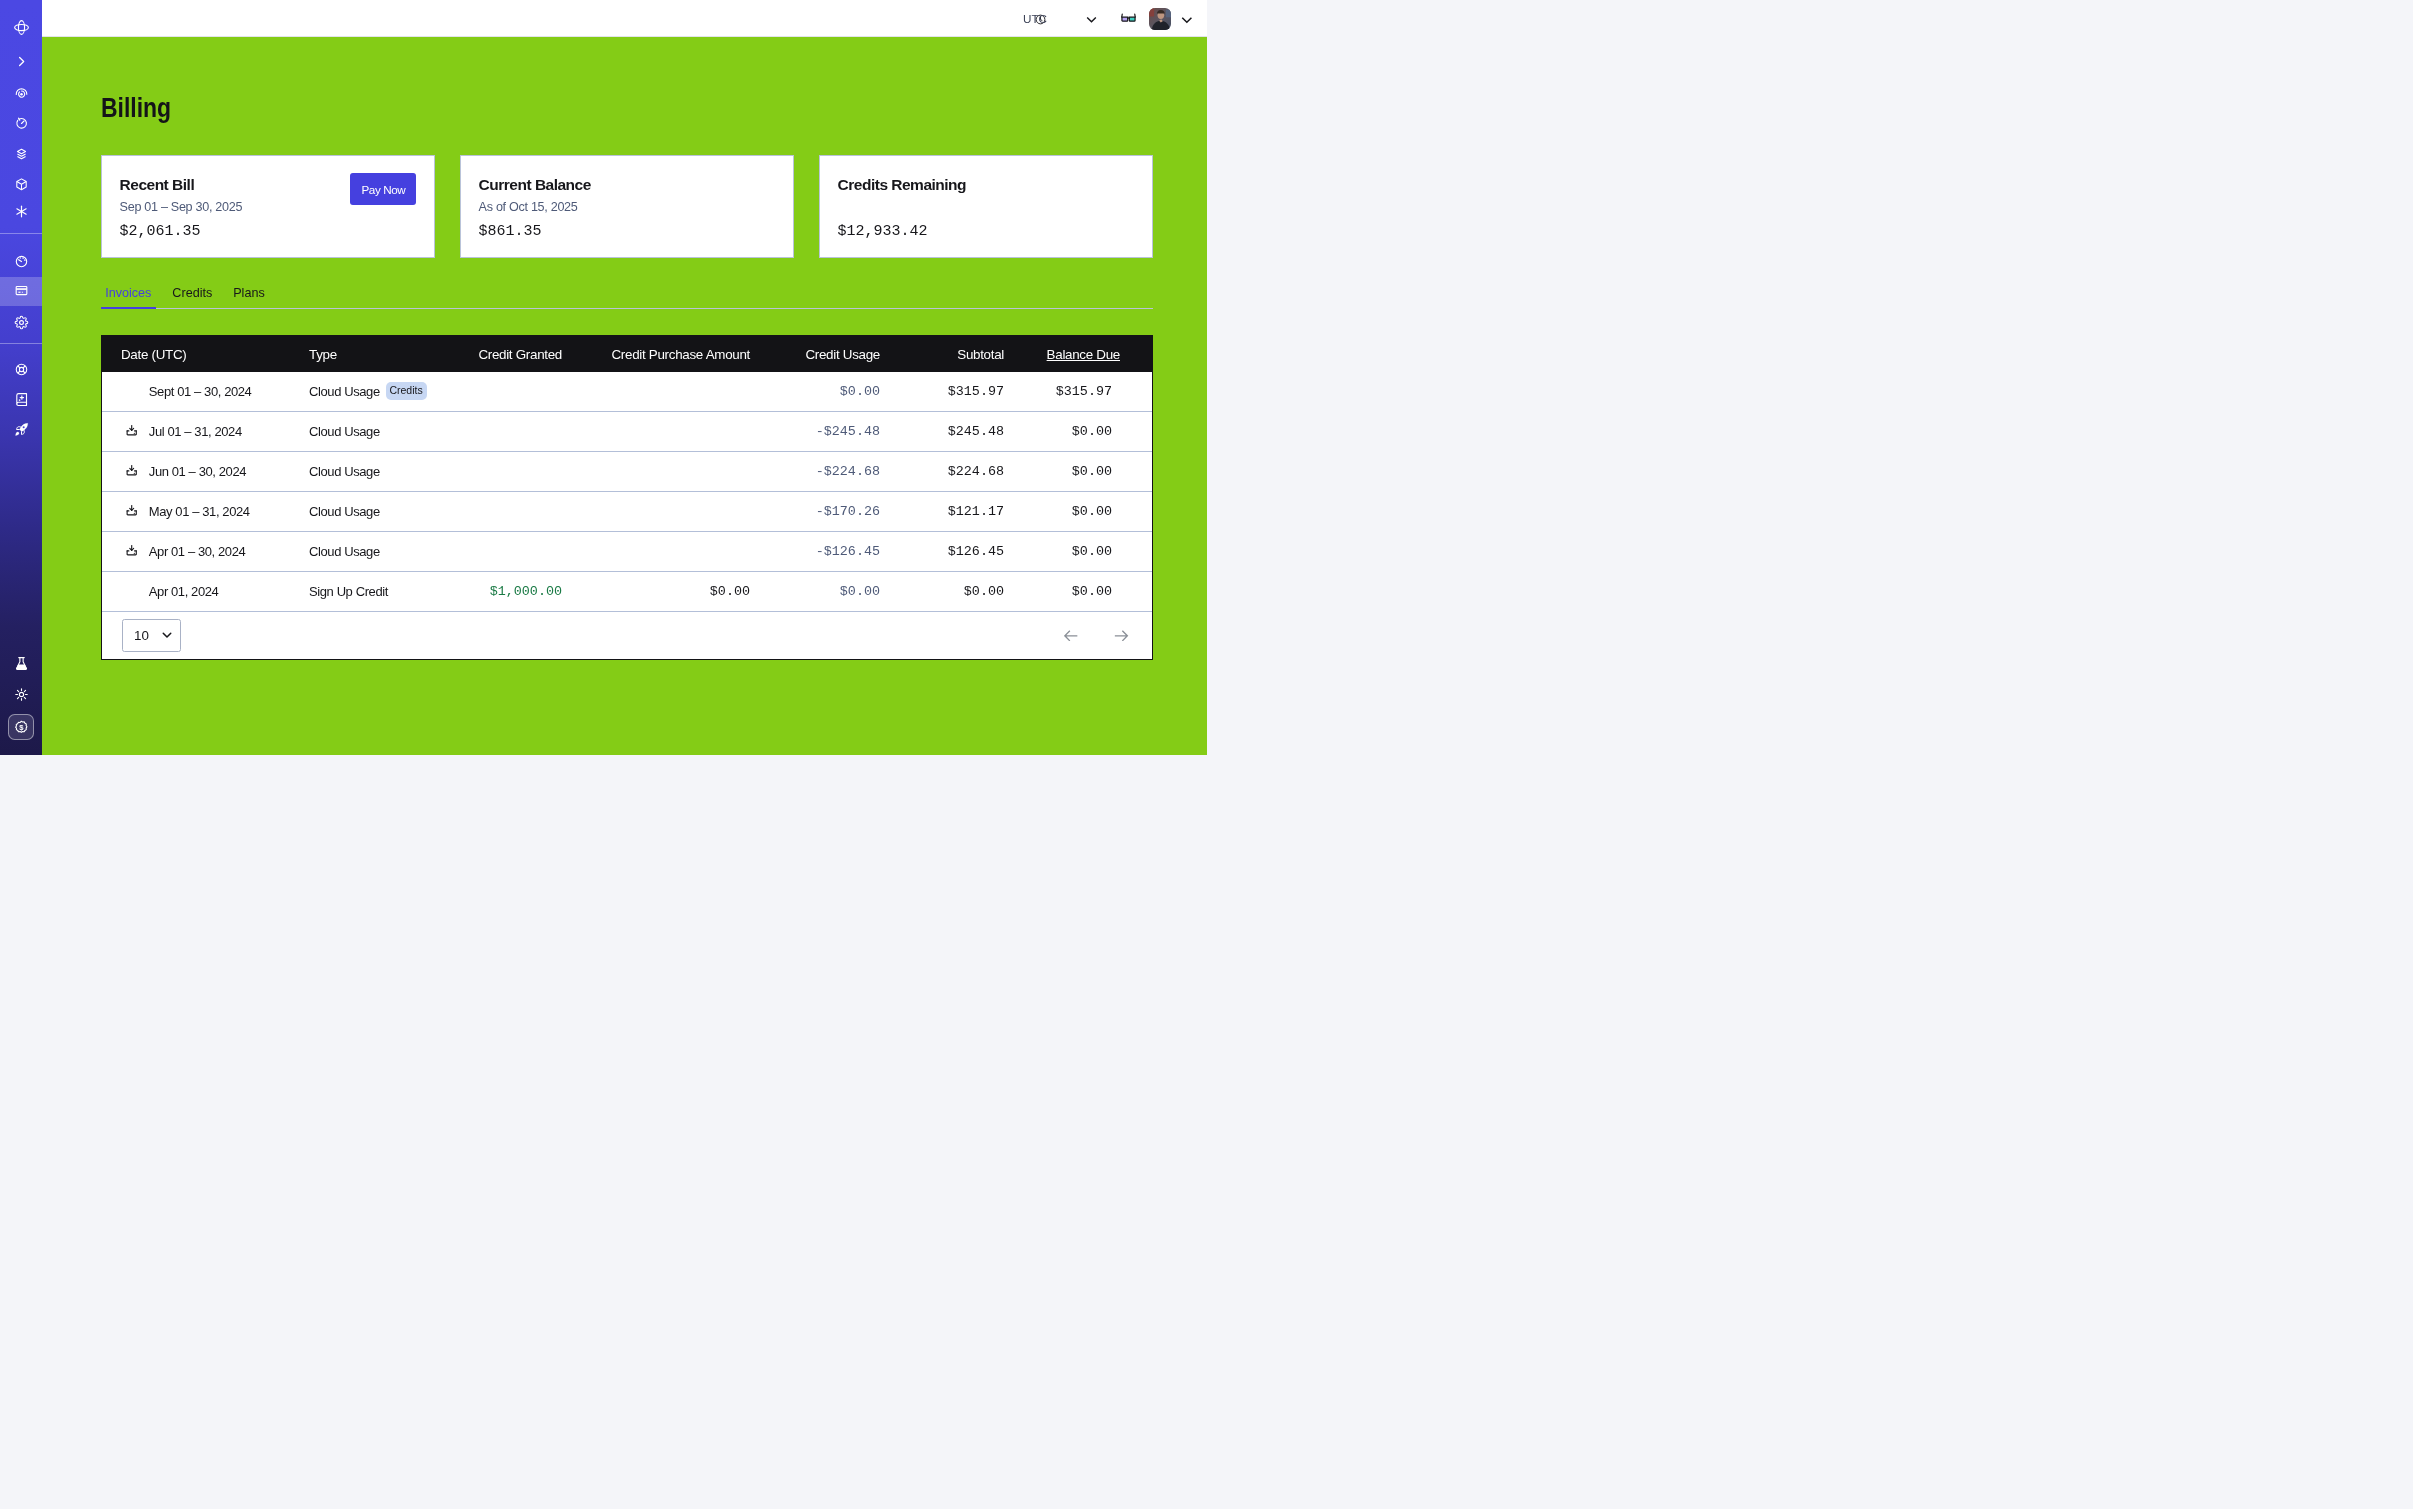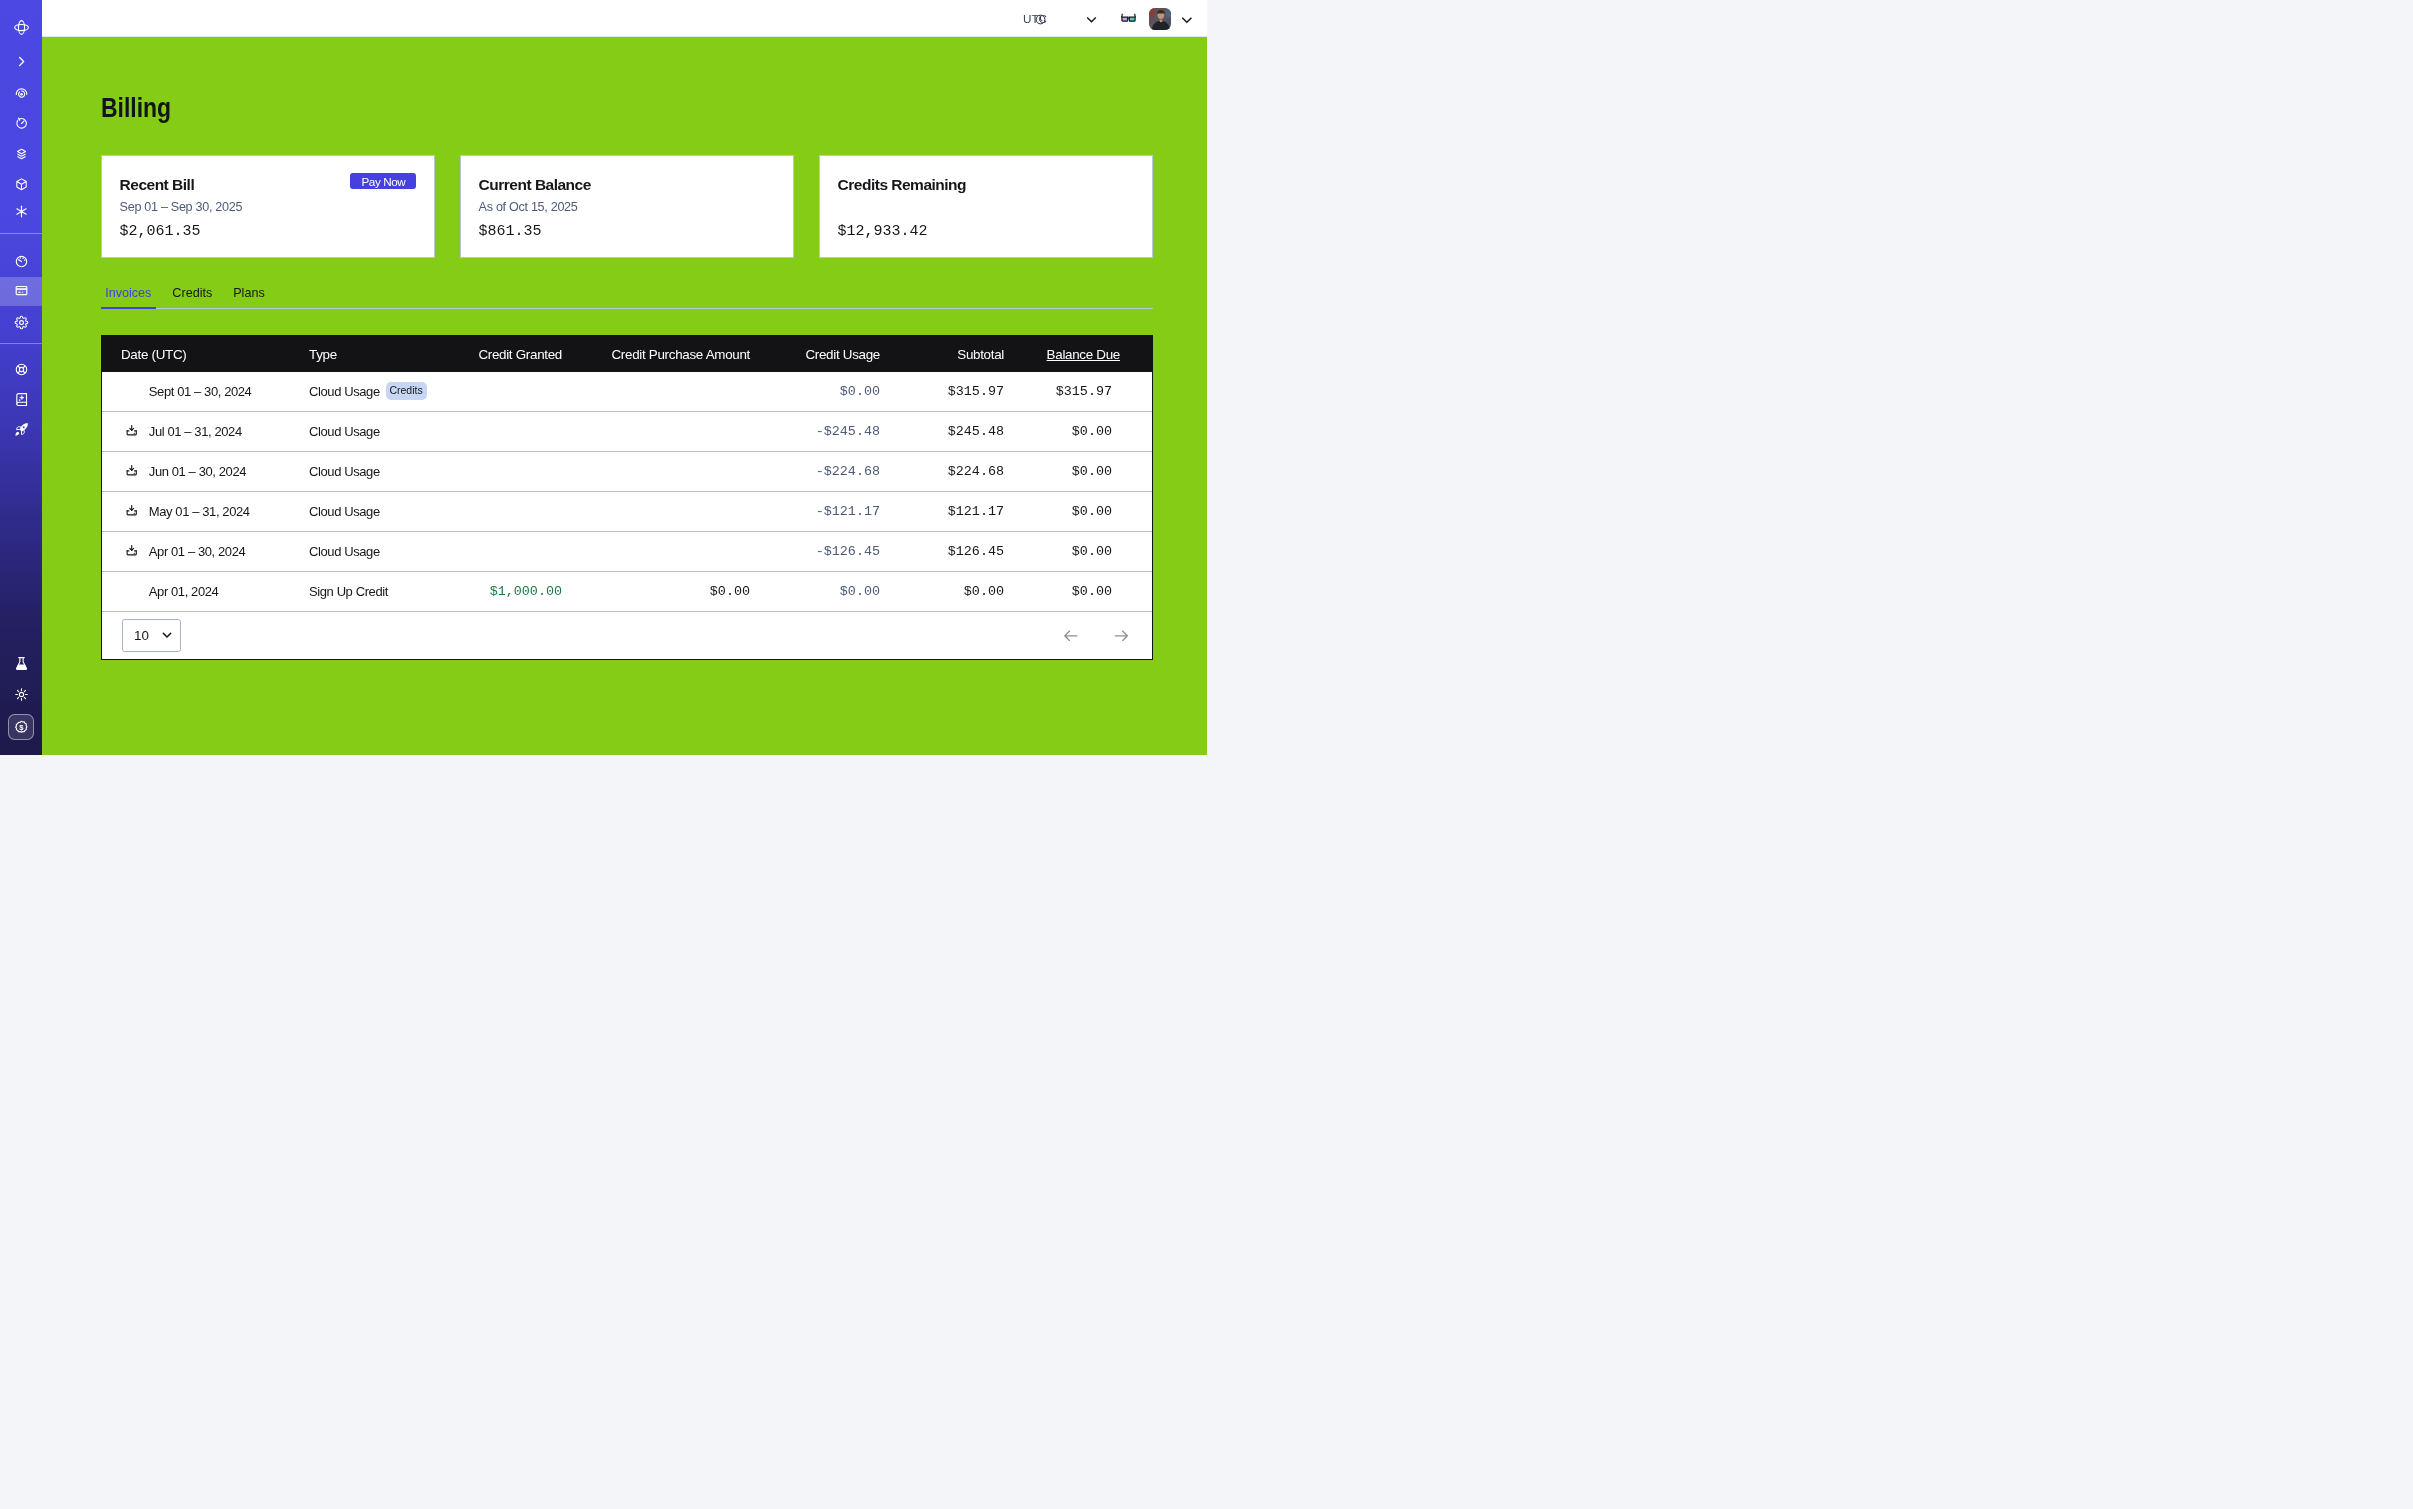--- a/index.html
+++ b/index.html
@@ -24,21 +24,21 @@
 
 h1 { margin-top:55px; font-size:28px; font-weight:700;
      transform:scaleX(0.82); transform-origin:left; color:#141418; }
 
 
 .cards { display:flex; gap:25px; margin-top:31px; }
 .card { background:#fff; border:0.8px solid #b9c3d9; height:103px; flex:1; padding:20px 16.7px 0 17.6px; position:relative; }
 .card h2 { font-size:15.5px; font-weight:700; letter-spacing:-0.5px; color:#17171b; line-height:18.4px; }
 .card .sub { font-size:12.6px; letter-spacing:-0.3px; color:#4e5a78; line-height:16px; margin-top:4.2px; }
 .card .amt { position:absolute; left:17.6px; top:67px; font-family:"Liberation Mono",monospace; font-size:15px; color:#17171b; }
-.paynow { position:absolute; right:17.6px; top:17px; width:66px; height:16px; background:#4540df; color:#fff;
+.paynow { position:absolute; right:17.6px; top:17px; width:66px; height:32px; background:#4540df; color:#fff;
   font-size:11.7px; font-weight:400; border-radius:2.9px; display:flex; align-items:center; justify-content:center; letter-spacing:-0.4px; }
 
 
 .tabs { margin-top:28px; border-bottom:0.8px solid #b9c3d9; display:flex; height:23px; }
 .tab { font-size:12.6px; padding:0 4.2px; margin-right:12.6px; color:#17171b; position:relative; }
 .tab.active { color:#4540df; }
 .tab.active:after { content:""; position:absolute; left:0; right:0; bottom:-1.3px; height:2.5px; background:#4540df; }
 
 
 .tablebox { margin-top:26px; border:0.8px solid #131316; background:#fff; }
@@ -332,21 +332,21 @@
                       <path d="M8.5 8 12 11.6 15.5 8" stroke-linecap="round" stroke-linejoin="round"></path>
                       <path d="M3.8 12.4h3.1M17.1 12.4h3.1" stroke-linecap="round"></path>
                       <path d="M3.8 12.4v5.8a1.2 1.2 0 0 0 1.2 1.2h14a1.2 1.2 0 0 0 1.2-1.2v-5.8" stroke-linecap="round"></path>
                       <circle cx="16.7" cy="16.7" r="1.1" fill="#17171b" stroke="none"></circle>
                     </svg>
                   </span>May 01 – 31, 2024</div>
               </td>
             <td class="l">Cloud Usage</td>
             <td></td>
               <td></td>
-            <td class="mono slate">-$121.17</td>
+            <td class="mono slate">-$170.26</td>
             <td class="mono">$121.17</td>
             <td class="mono last">$0.00</td>
           </tr>
           <tr>
             <td class="l date">
                 <div class="drow"><span class="icon-slot">
                     <svg width="13.4" height="13.4" viewBox="0 0 24 24" fill="none" stroke="#17171b" stroke-width="2">
                       <path d="M12 2.8v8.8" stroke-linecap="round"></path>
                       <path d="M8.5 8 12 11.6 15.5 8" stroke-linecap="round" stroke-linejoin="round"></path>
                       <path d="M3.8 12.4h3.1M17.1 12.4h3.1" stroke-linecap="round"></path>

